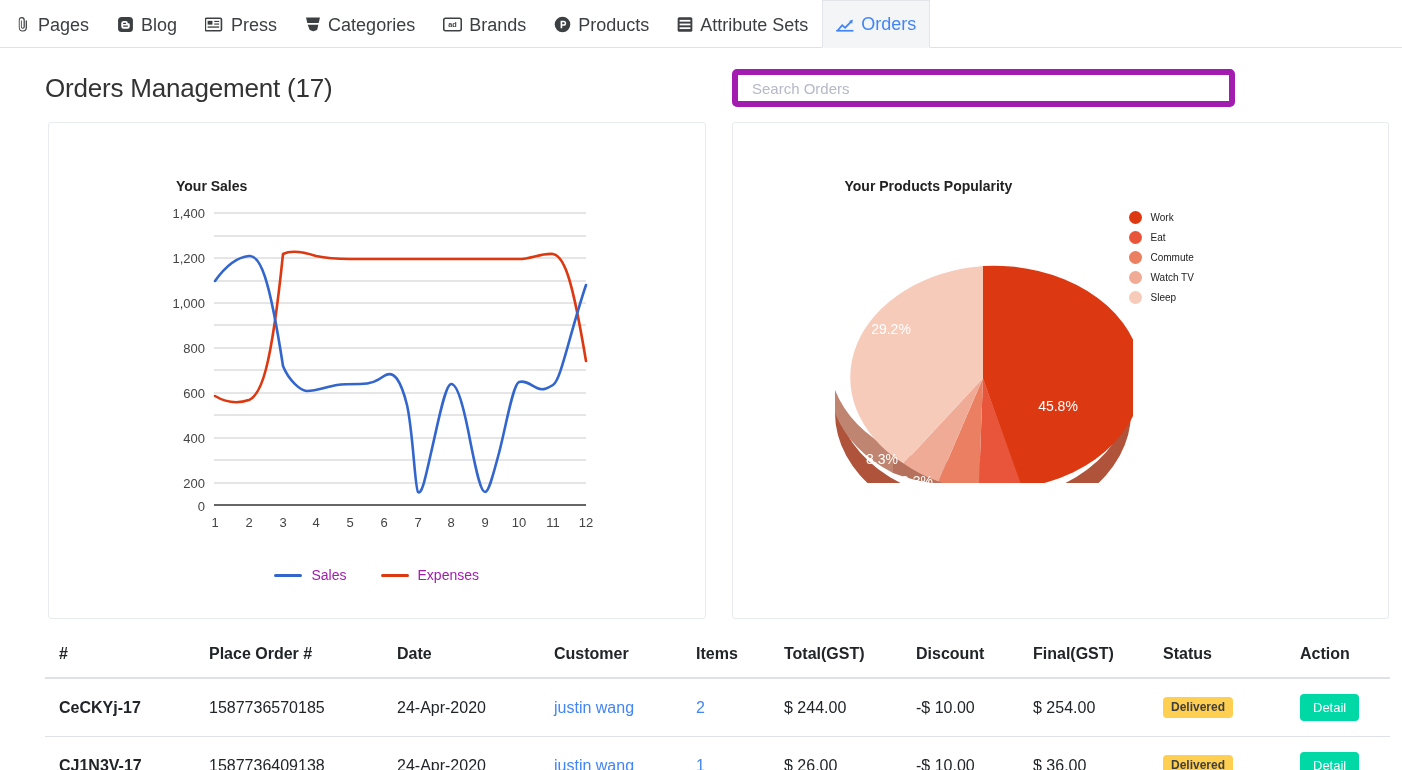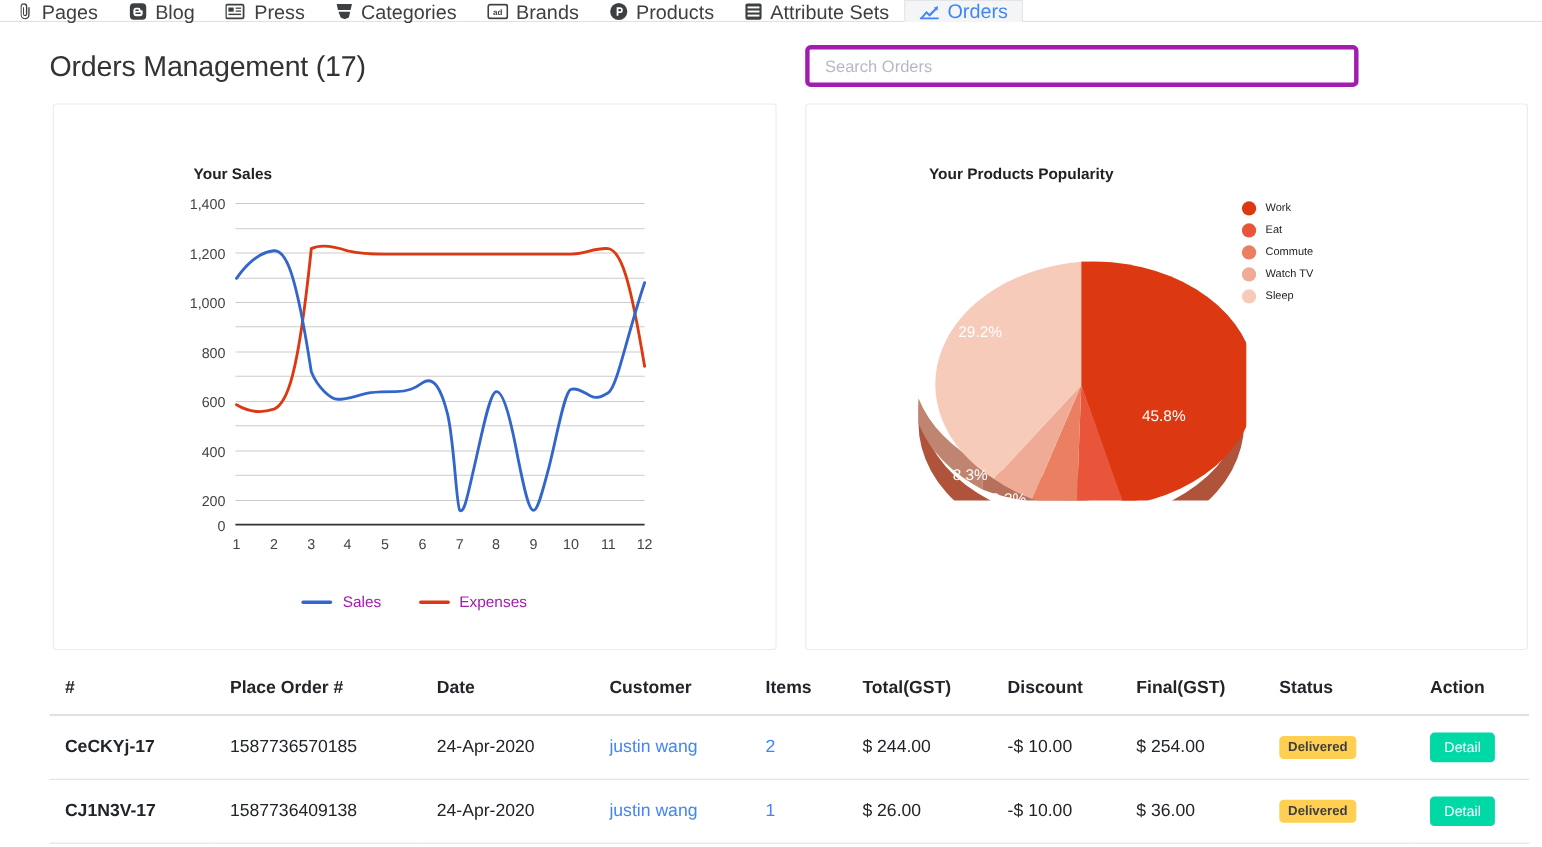--- a/index.html
+++ b/index.html
@@ -7,21 +7,21 @@
   html, body {
     margin: 0; padding: 0;
     width: 1402px; height: 770px;
     background: #ffffff;
     font-family: "Liberation Sans", sans-serif;
     overflow: hidden;
   }
 
   
   .topnav {
-    height: 20px;
+    height: 48px;
     border-bottom: 1px solid #dee2e6;
     display: flex;
     align-items: stretch;
     padding-left: 0px;
     background: #ffffff;
   }
   .nav-item {
     display: flex;
     align-items: center;
     gap: 7px;
@@ -57,21 +57,21 @@
     color: #333333;
     font-weight: 400;
     letter-spacing: -0.2px;
     flex: 0 0 auto;
     margin: 0;
   }
   .search-wrap { margin-left: auto; width: 503px; margin-right: 137px;}
   .search-input {
     width: 100%;
     height: 38px;
-    border: 4px solid #a21caf;
+    border: 6px solid #a21caf;
     border-radius: 5px;
     padding: 0 14px;
     font-size: 15px;
     color: #3f4254;
     font-family: "Liberation Sans", sans-serif;
     outline: none;
     background: #fff;
   }
   .search-input::placeholder { color: #b5b9c6; }
 

